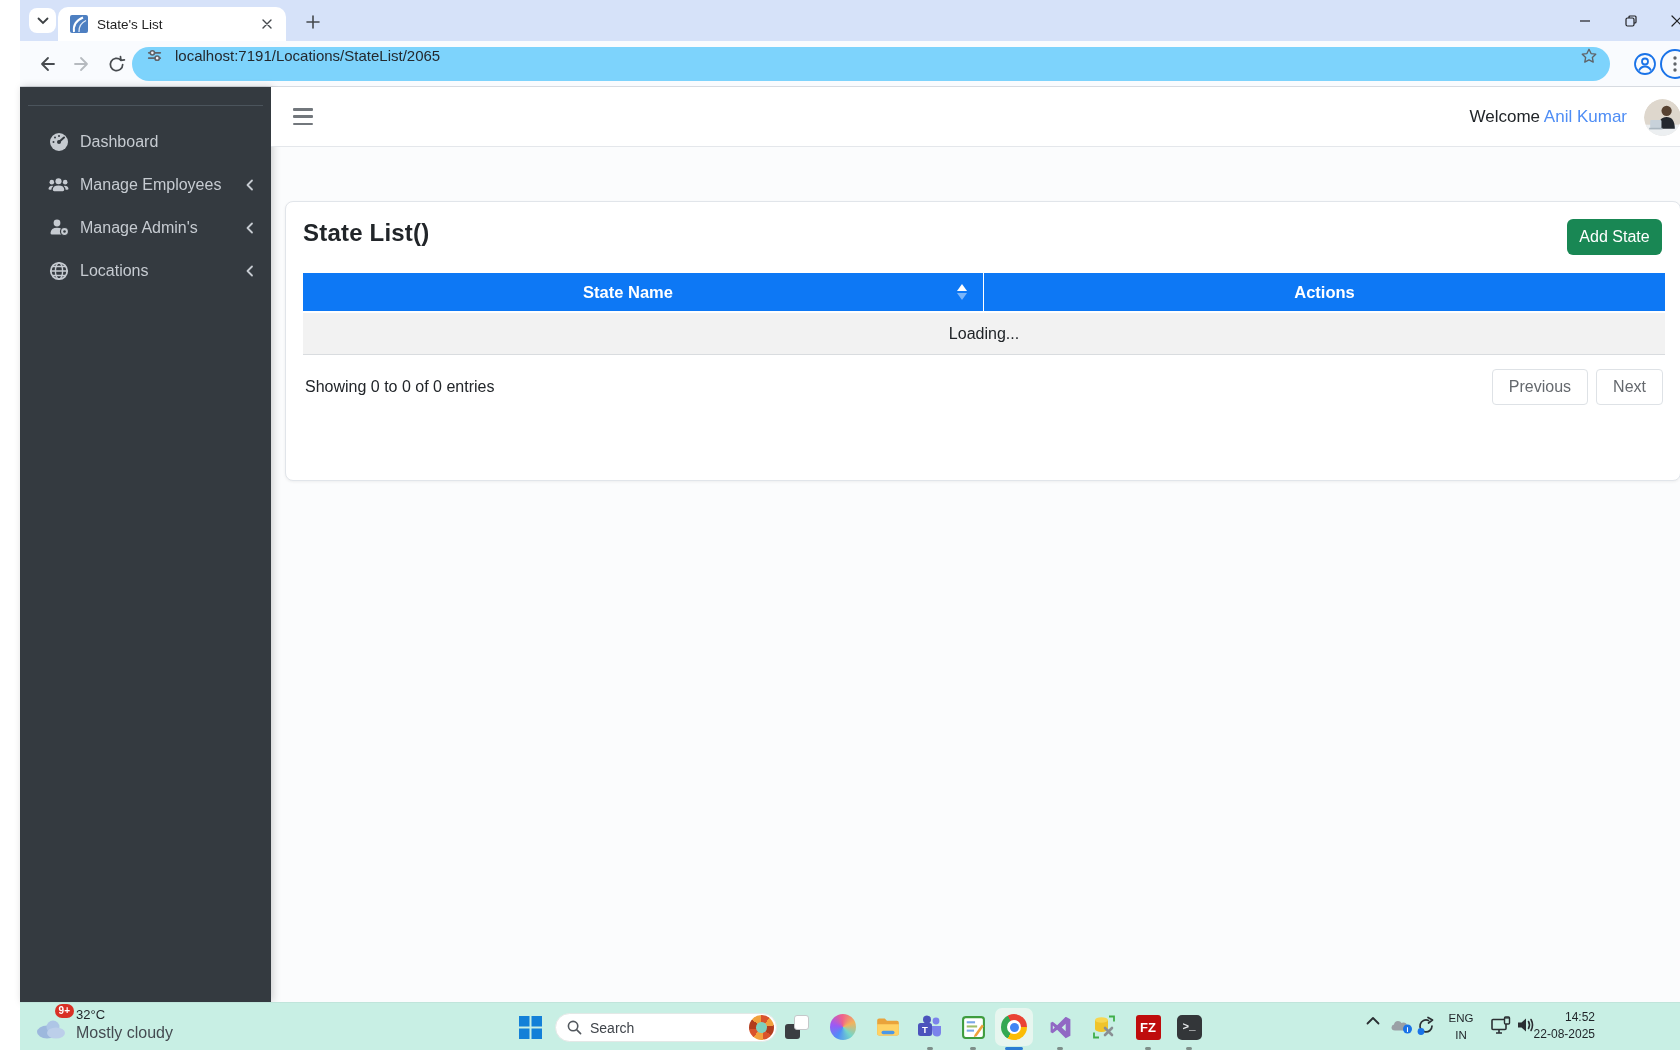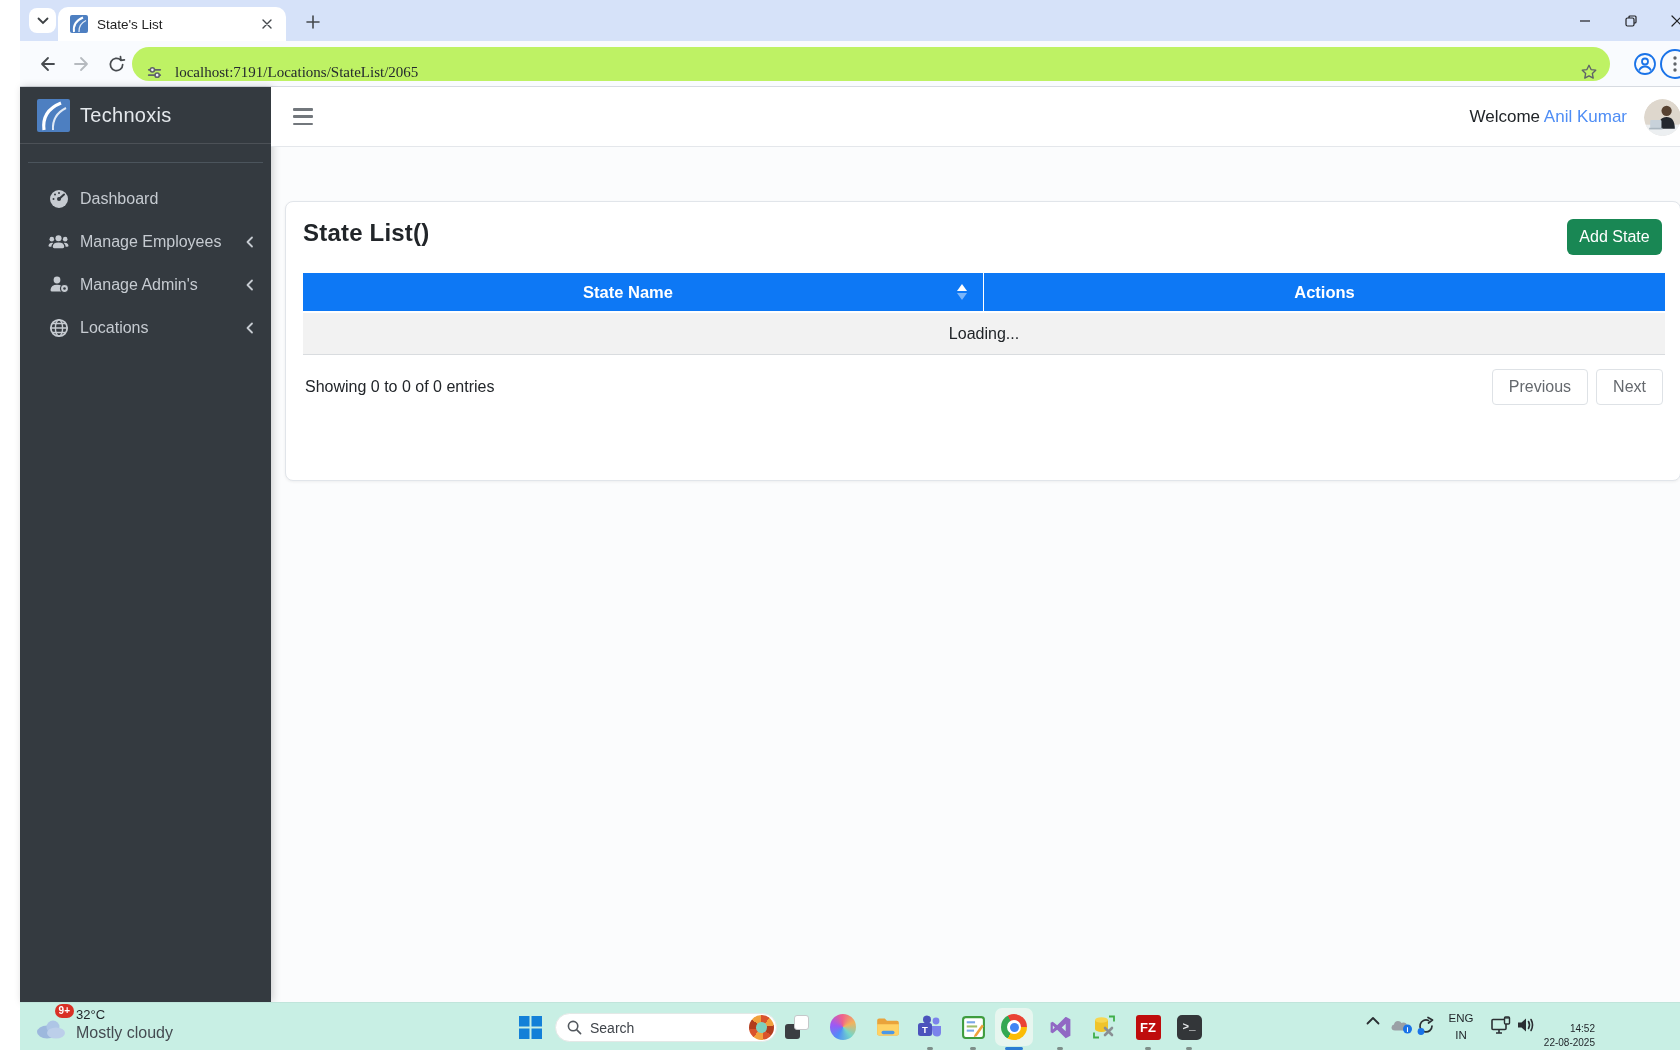--- a/index.html
+++ b/index.html
@@ -12,21 +12,21 @@
   .tab { position:absolute; left:38px; top:7px; width:228px; height:34px; background:#fff; border-radius:10px 10px 0 0; display:flex; align-items:center; padding:0 10px 0 12px; }
   .tab-favicon { width:18px; height:18px; margin-right:9px; flex:0 0 auto; }
   .tab-title { font-size:13.5px; color:#1f1f1f; flex:1; white-space:nowrap; overflow:hidden; }
   .tab-close { width:18px; height:18px; border-radius:50%; display:flex; align-items:center; justify-content:center; }
   .new-tab-btn { position:absolute; left:280px; top:10px; width:26px; height:24px; display:flex; align-items:center; justify-content:center; }
   .win-controls { position:absolute; right:0; top:0; height:41px; display:flex; align-items:center; }
   .win-btn { width:46px; height:41px; display:flex; align-items:center; justify-content:center; }
 
   .toolbar { position:absolute; left:0; top:41px; width:1680px; height:46px; background:#f9fbfe; border-bottom:1px solid #d7dbe1; }
   .nav-ic { position:absolute; top:11px; width:24px; height:24px; display:flex; align-items:center; justify-content:center; border-radius:50%; }
-  .omnibox { position:absolute; left:112px; top:6px; width:1478px; height:34px; background:#bef264; border-radius:17px; display:flex; align-items:flex-end; padding:0 12px 0 14px;font-family:Liberation Serif, serif; }
+  .omnibox { position:absolute; left:112px; top:6px; width:1478px; height:34px; background:#7dd3fc; border-radius:17px; display:flex; align-items:flex-start; padding:0 12px 0 14px; }
   .omni-url { font-size:15px; color:#24292e; margin-left:12px; flex:1; }
   .profile-btn { position:absolute; left:1611px; top:9px; width:28px; height:28px; display:flex; align-items:center; justify-content:center; }
   .menu-btn { position:absolute; left:1640px; top:8px; width:30px; height:30px; border:2px solid #1a73e8; border-radius:50%; display:flex; align-items:center; justify-content:center; }
 
   
   .page { position:absolute; left:0; top:87px; width:1680px; height:915px; background:#fbfcfd; }
   .scroll-track { position:absolute; right:0; top:0; width:16px; height:915px; background:#eef0f3; border-left:1px solid #e3e5e9; }
 
   
   .sidebar { position:absolute; left:0; top:0; width:251px; height:915px; background:#343a40; box-shadow:2px 0 8px rgba(0,0,0,.18); }
@@ -95,21 +95,21 @@
   .chrome-ball::after { content:""; position:absolute; left:8.5px; top:8.5px; width:9px; height:9px; border-radius:50%; background:#4285f4; }
   .copilot-ball { width:26px; height:26px; border-radius:50%;
     background:conic-gradient(from 210deg,#4f8df7,#9b59f6,#ee5f8e,#f2b25c,#74d6c9,#4f8df7); }
   .taskview { position:relative; width:24px; height:24px; }
   .taskview .tv-back { position:absolute; left:0; bottom:0; width:15px; height:15px; background:#3b3e42; border-radius:3px; }
   .taskview .tv-front { position:absolute; right:0; top:0; width:15px; height:15px; background:#fff; border:1px solid #c5c8ca; border-radius:3px; }
   .fz-tile { width:25px; height:25px; background:#bf0c0c; border-radius:3px; color:#fff; font-weight:700; font-size:13px; display:flex; align-items:center; justify-content:center; }
   .term-tile { width:25px; height:25px; background:#333639; border-radius:5px; color:#e8eaec; font-family:"Liberation Mono",monospace; font-size:11px; font-weight:700; display:flex; align-items:center; justify-content:center; }
   .tray-ic { position:absolute; top:13px; display:flex; align-items:center; justify-content:center; }
   .tray-lang { position:absolute; left:1424px; top:7px; width:34px; text-align:center; font-size:11.5px; color:#1f2328; line-height:1.45; }
-  .tray-clock { position:absolute; left:1495px; top:19px; width:80px; text-align:right; font-size:10px; color:#1f2328; line-height:1.4; }
+  .tray-clock { position:absolute; left:1495px; top:6px; width:80px; text-align:right; font-size:12px; color:#1f2328; line-height:1.4; }
 
   svg { display:block; }
 </style>
 </head>
 <body>
 
 <div class="screen">
 
   <div class="tabstrip">
     <div class="tab-search-btn">
@@ -208,30 +208,20 @@
           <circle cx="2" cy="2" r="1.7" fill="#5f6368"></circle>
           <circle cx="2" cy="8" r="1.7" fill="#5f6368"></circle>
           <circle cx="2" cy="14" r="1.7" fill="#5f6368"></circle>
         </svg>
     </div>
   </div>
 
   <div class="page">
 
     <aside class="sidebar">
-      <div class="brand">
-        <span class="brand-logo">
-          <svg width="33" height="33" viewBox="0 0 33 33">
-              <rect width="33" height="33" rx="2" fill="#4d7fc1"></rect>
-              <path d="M7 31 Q4.5 12 24 4" stroke="#fff" stroke-width="3.2" fill="none"></path>
-              <path d="M16 31 Q15 16 29 9" stroke="#dfe9f5" stroke-width="2" fill="none"></path>
-            </svg>
-        </span>
-        <span class="brand-name">Technoxis</span>
-      </div>
       <div class="side-divider"></div>
       <nav class="nav-menu">
         <div class="nav-item">
           <span class="ni-icon">
             <svg width="20" height="20" viewBox="0 0 20 20">
                 <circle cx="10" cy="10" r="9" fill="#c6cbd1"></circle>
                 <circle cx="10" cy="10" r="2" fill="#343a40"></circle>
                 <path d="M10 10 L15 5.5" stroke="#343a40" stroke-width="2" stroke-linecap="round"></path>
                 <circle cx="4.5" cy="10" r="1" fill="#343a40"></circle>
                 <circle cx="6" cy="5.5" r="1" fill="#343a40"></circle>

